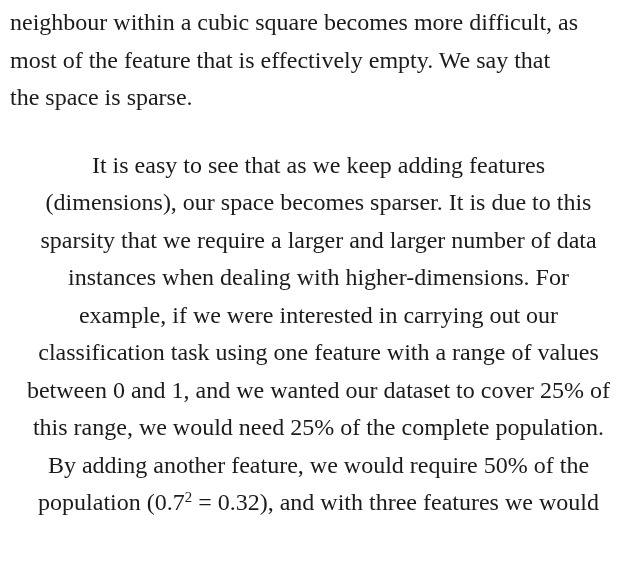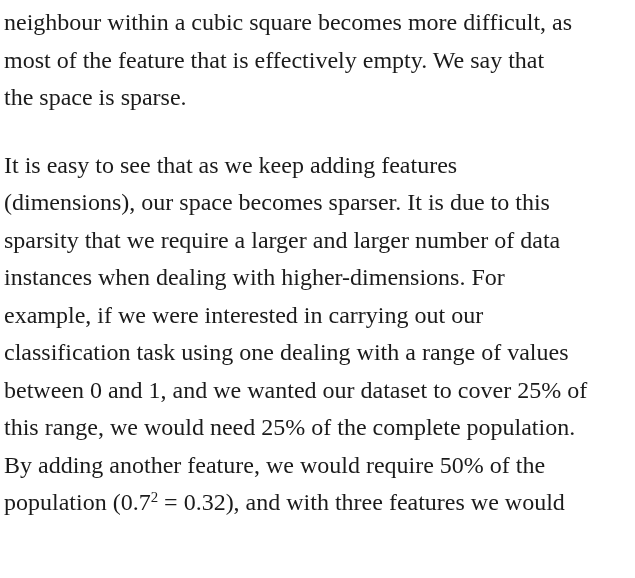--- a/index.html
+++ b/index.html
@@ -4,33 +4,34 @@
 <style>
   html, body {
     margin: 0;
     padding: 0;
     background: #ffffff;
   }
   .page {
     width: 635px;
     height: 578px;
     box-sizing: border-box;
-    padding: 4px 8px 0 4px;
+    padding: 4px 8px 0 10px;
     background: #ffffff;
     overflow: hidden;
     font-family: "Liberation Serif", "DejaVu Serif", serif;
     font-size: 24px;
     line-height: 37.5px;
     color: #1b1b1b;
   }
   .paragraph {
     margin: 0;
   }
   .paragraph + .paragraph {
     margin-top: 30px;
+    text-align: center;
   }
   .line {
     white-space: nowrap;
   }
   .italic {
   }
   .sup {
     font-size: 0.62em;
     vertical-align: 0.55em;
     line-height: 0;
@@ -45,20 +46,20 @@
         <div class="line"><span>neighbour within a cubic square becomes more difficult, as</span></div>
         <div class="line"><span>most of the feature that is effectively empty. We say that</span></div>
         <div class="line"><span>the space is </span><span class="italic">sparse</span><span>.</span></div>
       </div>
       <div class="paragraph">
         <div class="line"><span>It is easy to see that as we keep adding features</span></div>
         <div class="line"><span>(dimensions), our space becomes sparser. It is due to this</span></div>
         <div class="line"><span>sparsity that we require a larger and larger number of data</span></div>
         <div class="line"><span>instances when dealing with higher-dimensions. For</span></div>
         <div class="line"><span>example, if we were interested in carrying out our</span></div>
-        <div class="line"><span>classification task using one dealing with a range of values</span></div>
+        <div class="line"><span>classification task using one feature with a range of values</span></div>
         <div class="line"><span>between 0 and 1, and we wanted our dataset to cover 25% of</span></div>
         <div class="line"><span>this range, we would need 25% of the complete population.</span></div>
         <div class="line"><span>By adding another feature, we would require 50% of the</span></div>
         <div class="line"><span>population (0.7</span><span class="sup">2</span><span> = 0.32), and with three features we would</span></div>
       </div>
     </section>
 </main>
 
 </body></html>

